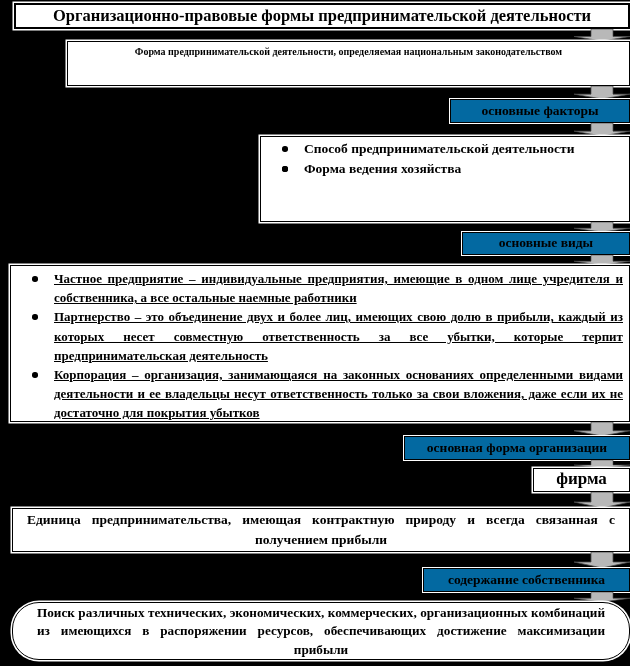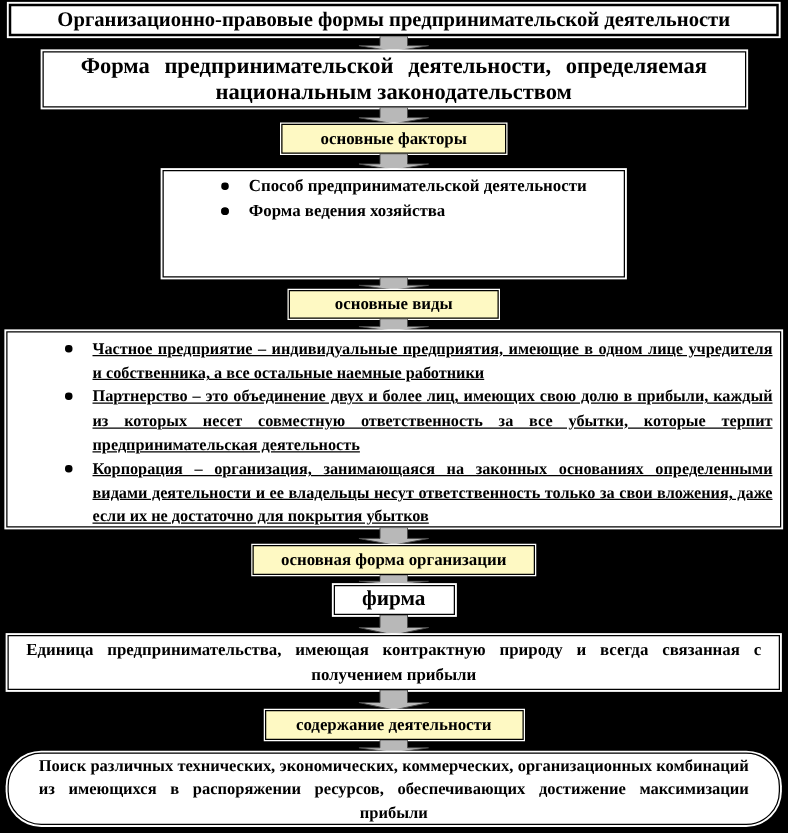--- a/index.html
+++ b/index.html
@@ -1,54 +1,54 @@
 <!DOCTYPE html>
 <html lang="ru"><head>
 <meta charset="utf-8">
 <style>
   html, body { margin: 0; padding: 0; background: #000; }
   .canvas {
     position: relative;
     width: 630px; height: 666px;
     background: #000;
     overflow: hidden;
-    display: flex; flex-direction: column; align-items: center;
+    display: flex; flex-direction: column; align-items: flex-end;
     font-family: "Liberation Serif", "DejaVu Serif", serif;
     font-weight: bold; color: #000;
   }
   .box {
     background: #fff;
     border: 1.5px solid #000;
     box-shadow: 0 0 0 1.5px #fff;
     box-sizing: border-box;
     flex-shrink: 0;
   }
   .title {
     width: 616px; height: 26px; margin-top: 3px;
     border-width: 2px;
     font-size: 16.5px; line-height: 22px; text-align: center;
   }
   .def {
     width: 563px; height: 45px;
-    font-size: 18px; line-height: 20.5px;
+    font-size: 10px; line-height: 20.5px;
     padding: 0 30px; text-align: justify; text-align-last: center;
   }
   .label {
-    background: #fef9c3;
+    background: #0369a1;
     border: 1px solid #000;
     box-shadow: 0 0 0 1px #fff;
     box-sizing: border-box;
     height: 24px; font-size: 13.5px; line-height: 21px;
     text-align: center; flex-shrink: 0;
   }
   .w180 { width: 180px; }
   .w168 { width: 168px; height: 23px; line-height: 20px; }
   .w226 { width: 226px; }
   .w207 { width: 207px; }
-  ul.list { list-style: none; margin: 0; padding-left: 25px; }
+  ul.list { list-style: none; margin: 0; }
   .small-list {
     width: 370px; height: 86px; padding: 2px 4px 0 0;
     font-size: 13.5px;
   }
   .small-list li { line-height: 20.3px; position: relative; padding-left: 43px; }
   .big-list {
     width: 620px; height: 157px; padding: 3px 6px 0 0;
     font-size: 13px;
     text-decoration: underline;
   }
@@ -137,21 +137,21 @@
   <svg class="arrow" width="56" height="16" viewBox="0 0 56 16" preserveAspectRatio="none">
       <polygon points="17,0 39,0 39,10 56,10 28,16 0,10 17,10"></polygon>
     </svg>
 
   <div class="box firmdef">Единица предпринимательства, имеющая контрактную природу и всегда связанная с получением прибыли</div>
 
   <svg class="arrow" width="56" height="16" viewBox="0 0 56 16" preserveAspectRatio="none">
       <polygon points="17,0 39,0 39,10 56,10 28,16 0,10 17,10"></polygon>
     </svg>
 
-  <div class="label w207">содержание деятельности</div>
+  <div class="label w207">содержание собственника</div>
 
   <svg class="arrow" width="56" height="10" viewBox="0 0 56 16" preserveAspectRatio="none">
       <polygon points="17,0 39,0 39,10 56,10 28,16 0,10 17,10"></polygon>
     </svg>
 
   <div class="box activity">Поиск различных технических,  экономических,  коммерческих,  организационных комбинаций из имеющихся в распоряжении ресурсов, обеспечивающих достижение максимизации прибыли</div>
 
 </div>
 
 </body></html>

